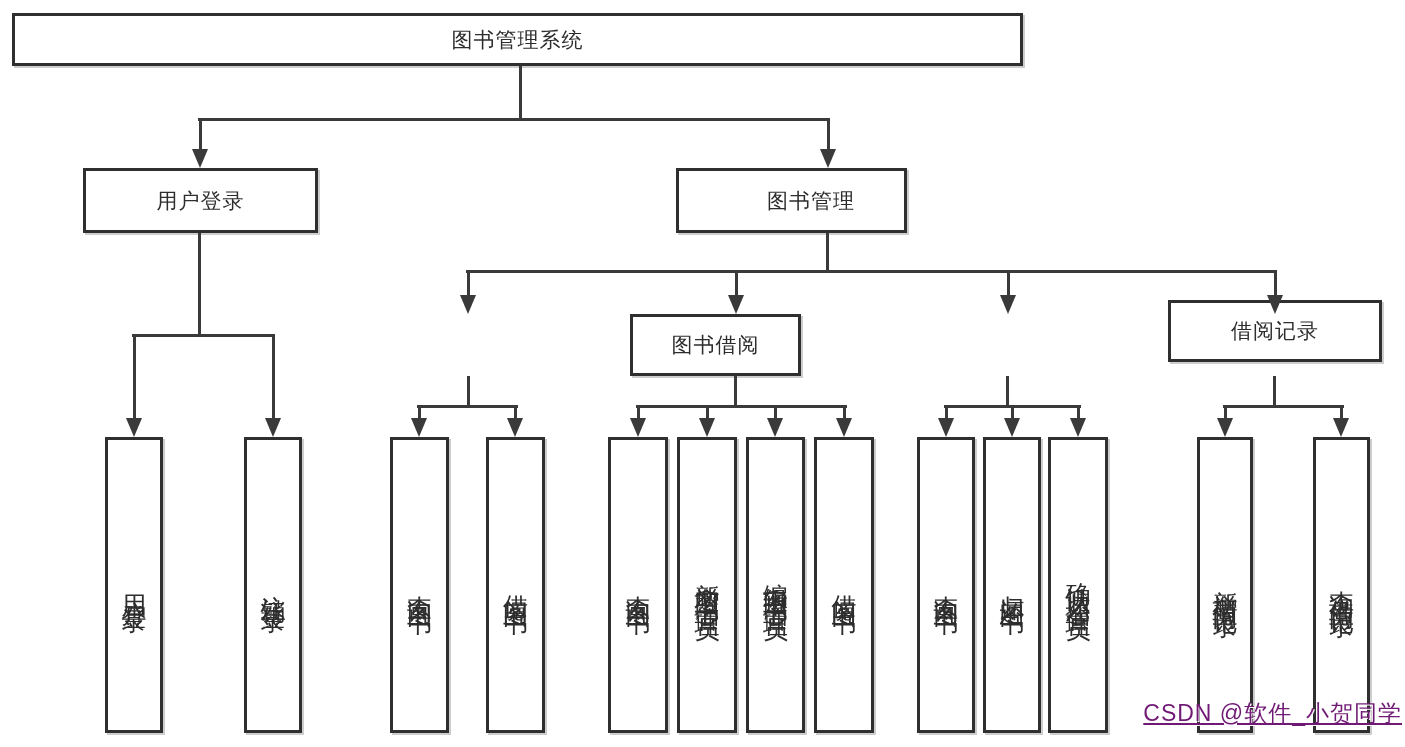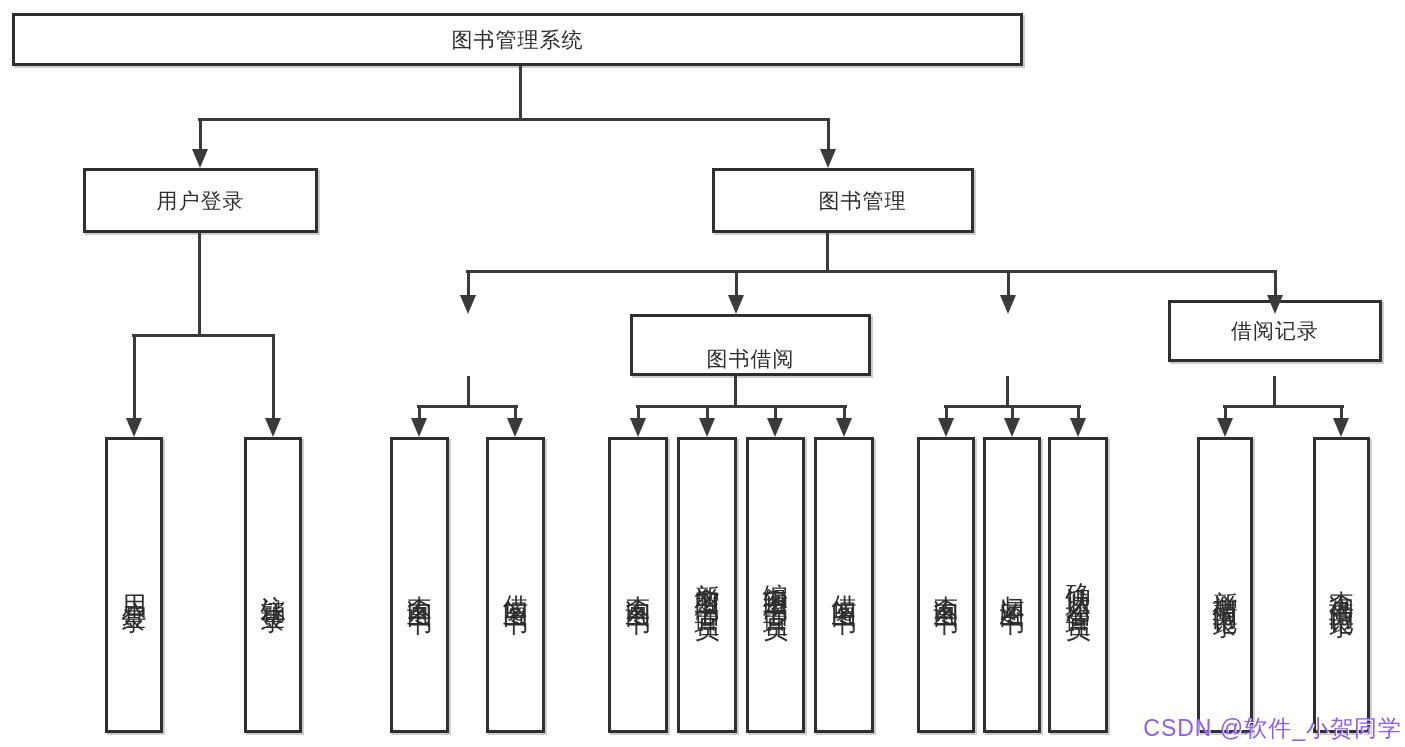--- a/index.html
+++ b/index.html
@@ -59,45 +59,46 @@
     bottom: 0; left: 50%;
     margin-left: -8px;
     width: 0; height: 0;
     border-left: 8px solid transparent;
     border-right: 8px solid transparent;
     border-top: 19px solid #3a3a3a;
   }
   .watermark {
     position: absolute;
     right: 3px;
-    bottom: 3px;
+    bottom: 18px;
     font-size: 23px;
     letter-spacing: 1px;
-    color: #8b5cf6;
+    color: #701a75;
     white-space: nowrap;
     text-shadow: 1px 1px 0 #ffffff;
+    text-decoration: underline;
   }
 </style>
 </head>
 <body>
 
 <div id="canvas">
 
   <div class="box" style="left:12px; top:13px; width:1011px; height:53px;">
     <span class="hlabel">图书管理系统</span>
   </div>
 
   <div class="box" style="left:83px; top:168px; width:235px; height:65px;">
     <span class="hlabel">用户登录</span>
   </div>
-  <div class="box" style="left:712px; top:168px; width:262px; height:65px;padding-left:39px;">
+  <div class="box" style="left:676px; top:168px; width:231px; height:65px;padding-left:39px;">
     <span class="hlabel">图书管理</span>
   </div>
 
-  <div class="box" style="left:630px; top:314px; width:241px; height:62px;align-items:flex-end;">
+  <div class="box" style="left:630px; top:314px; width:171px; height:62px;">
     <span class="hlabel">图书借阅</span>
   </div>
   <div class="box" style="left:1168px; top:300px; width:214px; height:62px;">
     <span class="hlabel">借阅记录</span>
   </div>
 
   <div class="box" style="left:105px; top:437px; width:58px; height:296px;">
     <span class="vlabel">用户登录</span>
   </div>
   <div class="box" style="left:244px; top:437px; width:58px; height:296px;">

